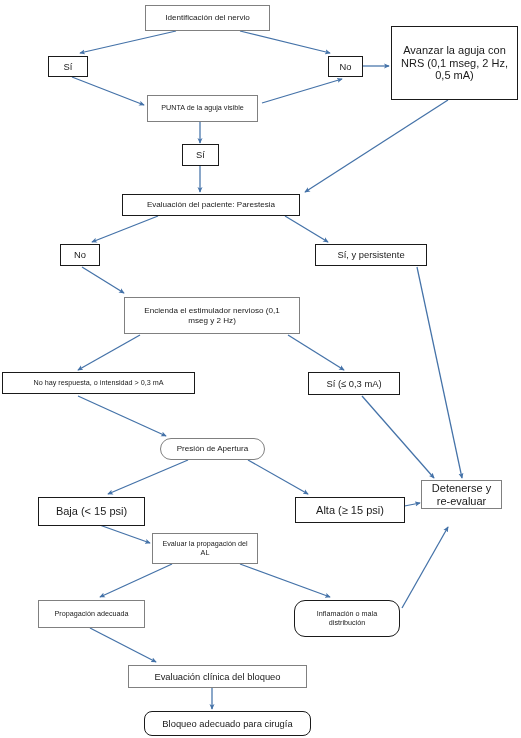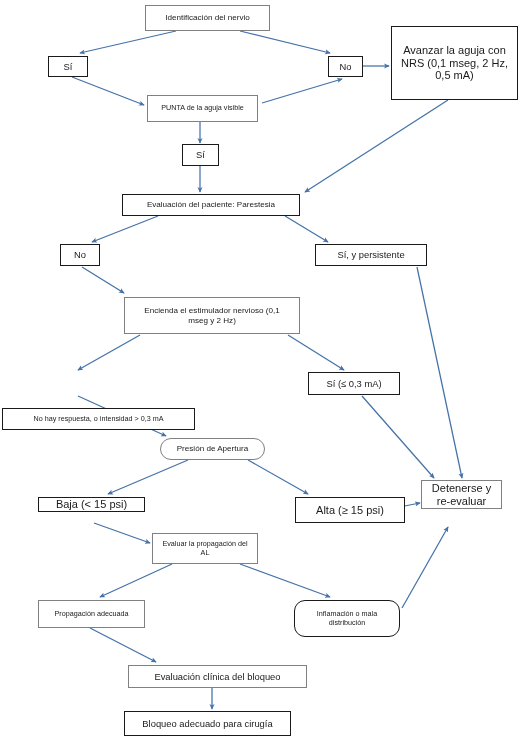--- a/index.html
+++ b/index.html
@@ -148,33 +148,33 @@
   </div>
 
   <div class="node dark t-md" style="left:315px; top:244px; width:112px; height:22px;">
     <span class="lbl">Sí, y persistente</span>
   </div>
 
   <div class="node t-sm" style="left:124px; top:297px; width:176px; height:37px;align-items:center;">
     <span class="lbl">Encienda el estimulador nervioso (0,1 mseg y 2 Hz)</span>
   </div>
 
-  <div class="node dark t-xs" style="left:2px; top:372px; width:193px; height:22px;margin-top:36px;">
+  <div class="node dark t-xs" style="left:2px; top:372px; width:193px; height:22px;">
     <span class="lbl">No hay respuesta, o intensidad &gt; 0,3 mA</span>
   </div>
 
   <div class="node dark t-md" style="left:308px; top:372px; width:92px; height:23px;">
     <span class="lbl">Sí (≤ 0,3 mA)</span>
   </div>
 
   <div class="node t-sm" style="left:160px; top:438px; width:105px; height:22px;border-radius:11px;">
     <span class="lbl">Presión de Apertura</span>
   </div>
 
-  <div class="node dark t-lg" style="left:38px; top:497px; width:107px; height:15px;">
+  <div class="node dark t-lg" style="left:38px; top:497px; width:107px; height:29px;">
     <span class="lbl">Baja (&lt; 15 psi)</span>
   </div>
 
   <div class="node dark t-lg" style="left:295px; top:497px; width:110px; height:26px;">
     <span class="lbl">Alta (≥ 15 psi)</span>
   </div>
 
   <div class="node t-lg" style="left:421px; top:480px; width:81px; height:29px;">
     <span class="lbl">Detenerse y re-evaluar</span>
   </div>
@@ -188,17 +188,17 @@
   </div>
 
   <div class="node dark t-xs" style="left:294px; top:600px; width:106px; height:37px;border-radius:11px;">
     <span class="lbl">Inflamación o mala distribución</span>
   </div>
 
   <div class="node t-md" style="left:128px; top:665px; width:179px; height:23px;">
     <span class="lbl">Evaluación clínica del bloqueo</span>
   </div>
 
-  <div class="node dark t-md" style="left:124px; top:711px; width:167px; height:25px;">
+  <div class="node dark t-md" style="left:144px; top:711px; width:167px; height:25px;border-radius:8px;">
     <span class="lbl">Bloqueo adecuado para cirugía</span>
   </div>
 
 </div>
 
 </body></html>

